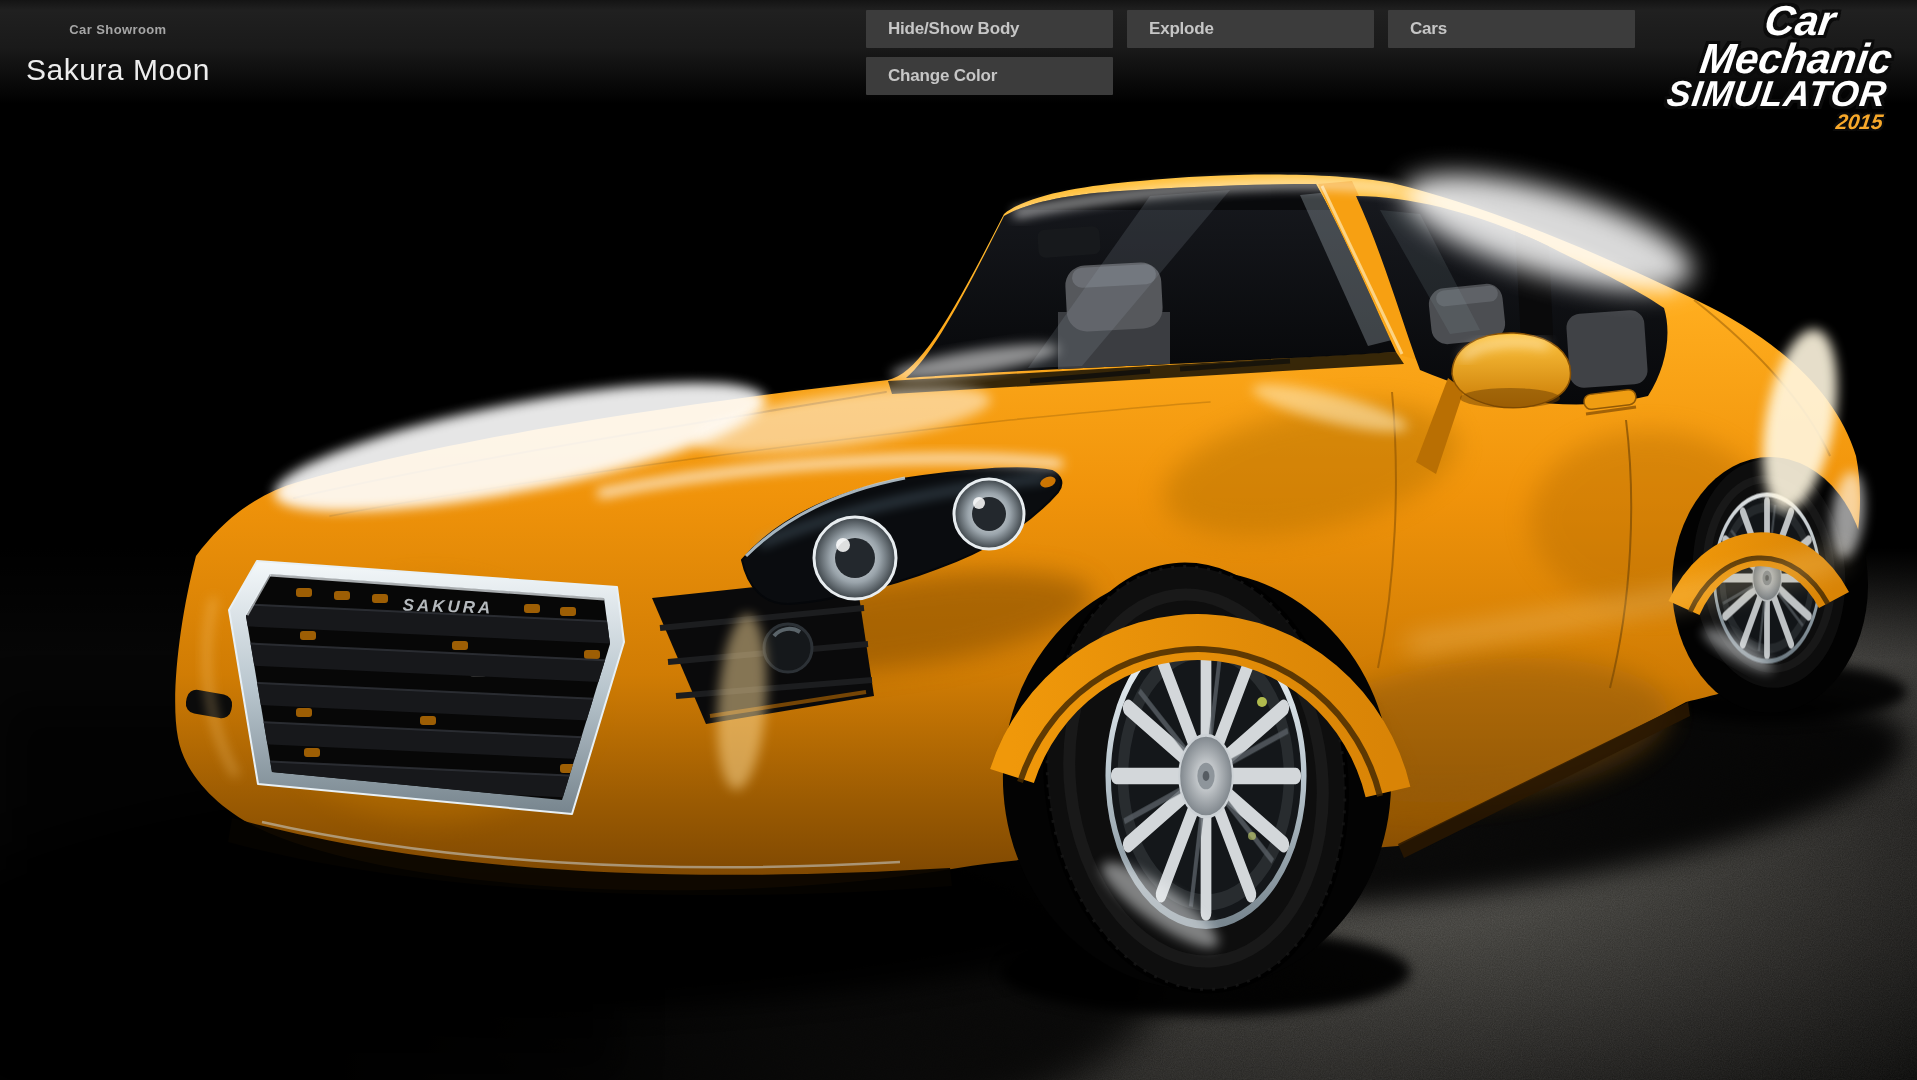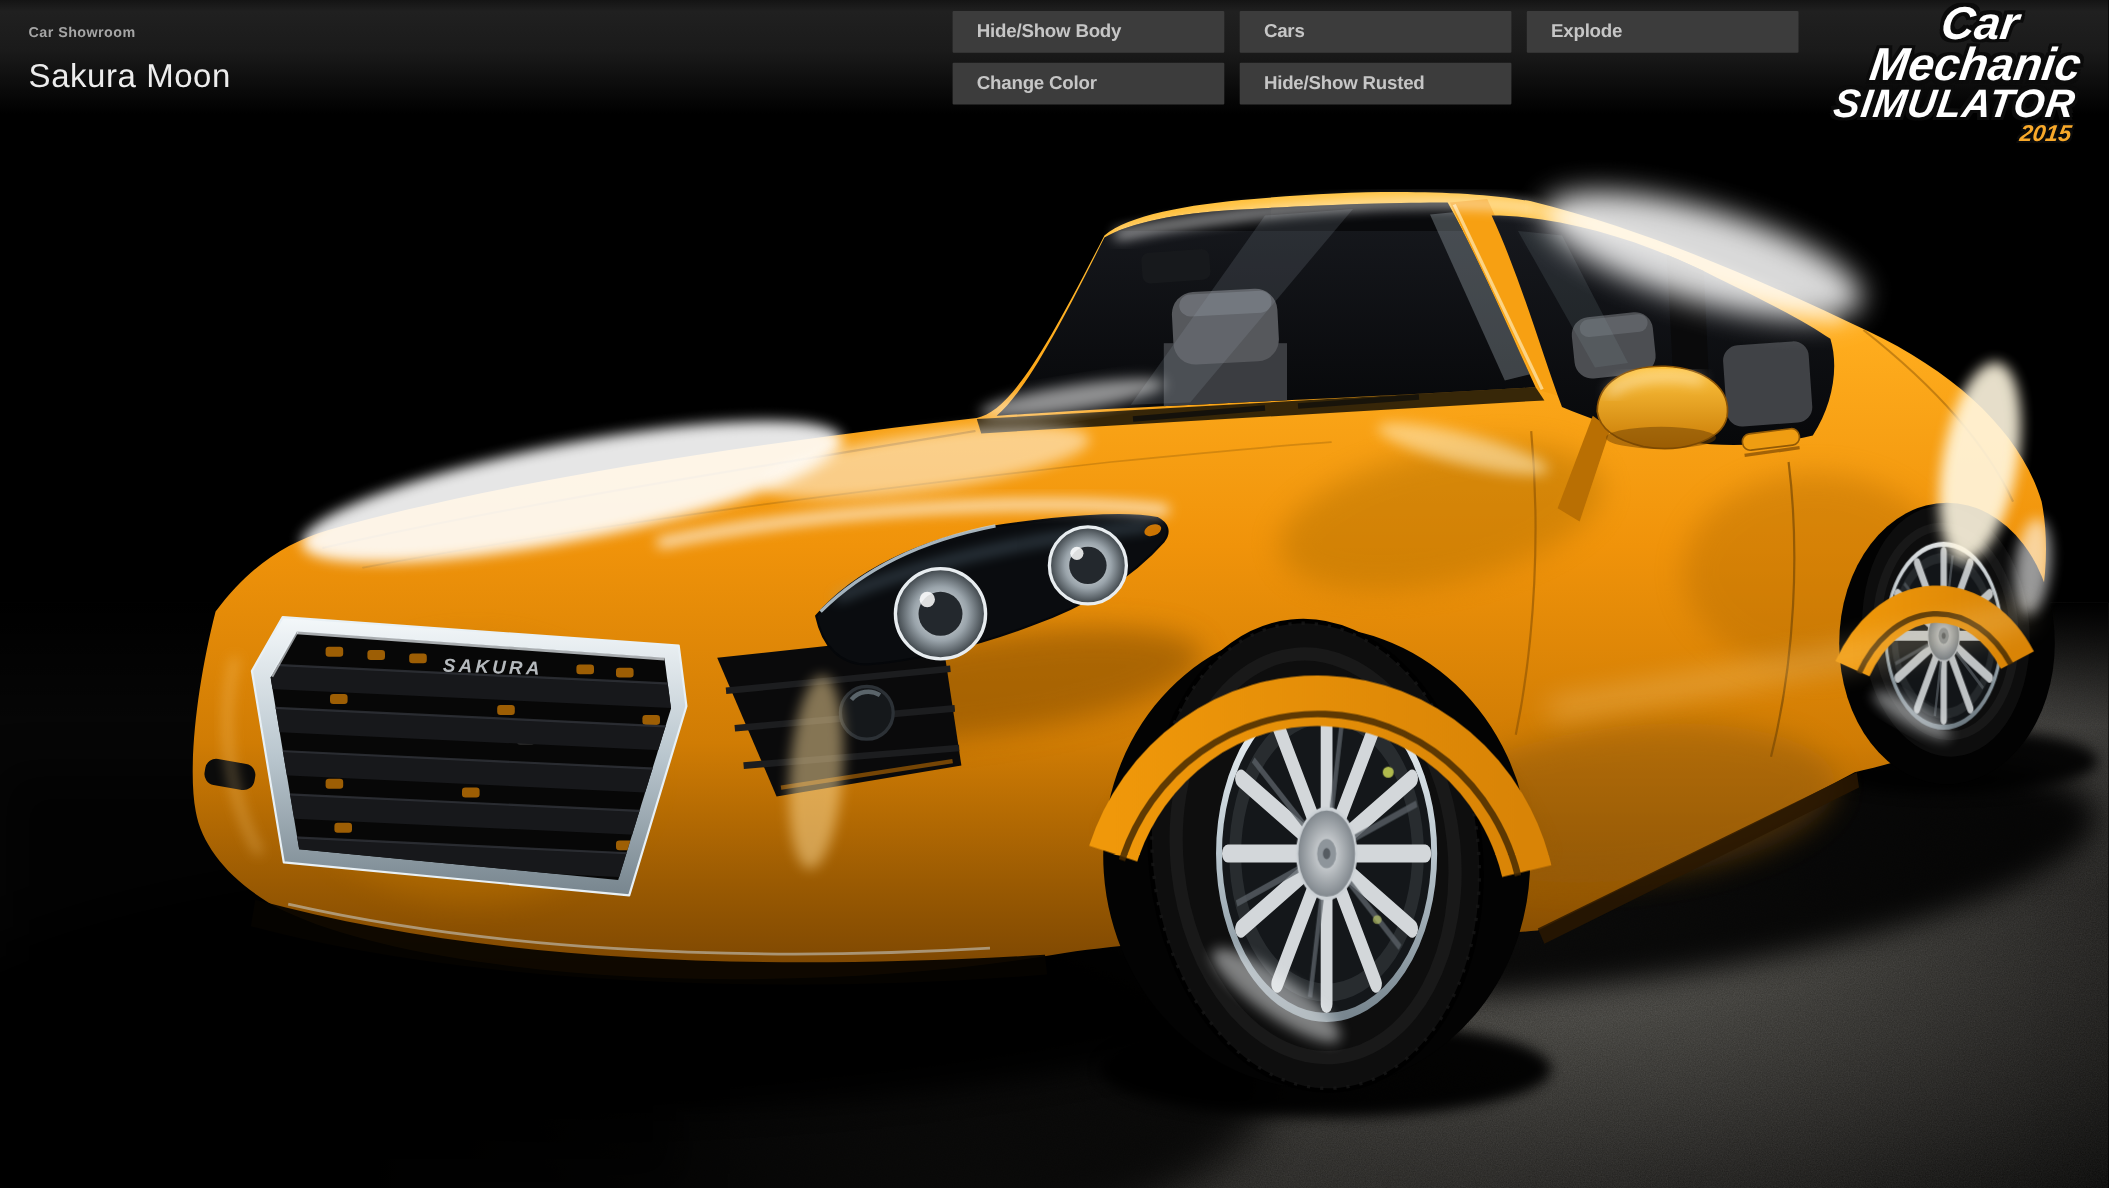--- a/index.html
+++ b/index.html
@@ -3,21 +3,21 @@
 <meta charset="utf-8">
 <style>
   html,body{margin:0;padding:0;background:#000;}
   .stage{position:relative;width:1917px;height:1080px;overflow:hidden;background:#000;
          font-family:"Liberation Sans",sans-serif;}
   #scene{position:absolute;left:0;top:0;width:1917px;height:1080px;display:block;}
 
   
   .topbar{position:absolute;left:0;top:0;width:100%;height:104px;z-index:10;
           background:linear-gradient(#141414 0%,#202020 10%,#1a1a1a 45%,#070707 85%,#000 100%);}
-  .titles{position:absolute;left:26px;top:22px;z-index:12;}
+  .titles{position:absolute;left:26px;top:22px;z-index:12;text-align:center;}
   .breadcrumb{font-size:13px;font-weight:700;color:#a6a6a6;letter-spacing:.4px;}
   .page-title{font-size:30px;font-weight:400;color:#ededed;letter-spacing:.5px;margin-top:16px;}
 
   .toolbar{position:absolute;left:866px;top:10px;z-index:12;display:grid;
            grid-template-columns:repeat(3,247px);grid-auto-rows:38px;column-gap:14px;row-gap:9px;}
   .btn{background:#3c3c3c;color:#c6c6c6;border:none;border-radius:1px;text-align:left;
        font-family:"Liberation Sans",sans-serif;font-size:17px;font-weight:700;
        letter-spacing:-.2px;padding:0 0 0 22px;line-height:38px;cursor:pointer;}
 
   
@@ -376,24 +376,23 @@
 </svg>
 
 <header class="topbar">
   <div class="titles">
     <div class="breadcrumb">Car Showroom</div>
     <div class="page-title">Sakura Moon</div>
   </div>
 
   <nav class="toolbar">
     <button class="btn">Hide/Show Body</button>
+    <button class="btn">Explode</button>
     <button class="btn">Cars</button>
-    <button class="btn">Explode</button>
     <button class="btn">Change Color</button>
-    <button class="btn">Hide/Show Rusted</button>
   </nav>
 </header>
 
 <div class="logo">
   <div class="logo-line logo-car">Car</div>
   <div class="logo-line logo-mech">Mechanic</div>
   <div class="logo-line logo-sim">SIMULATOR</div>
   <div class="logo-year">2015</div>
 </div>
 

